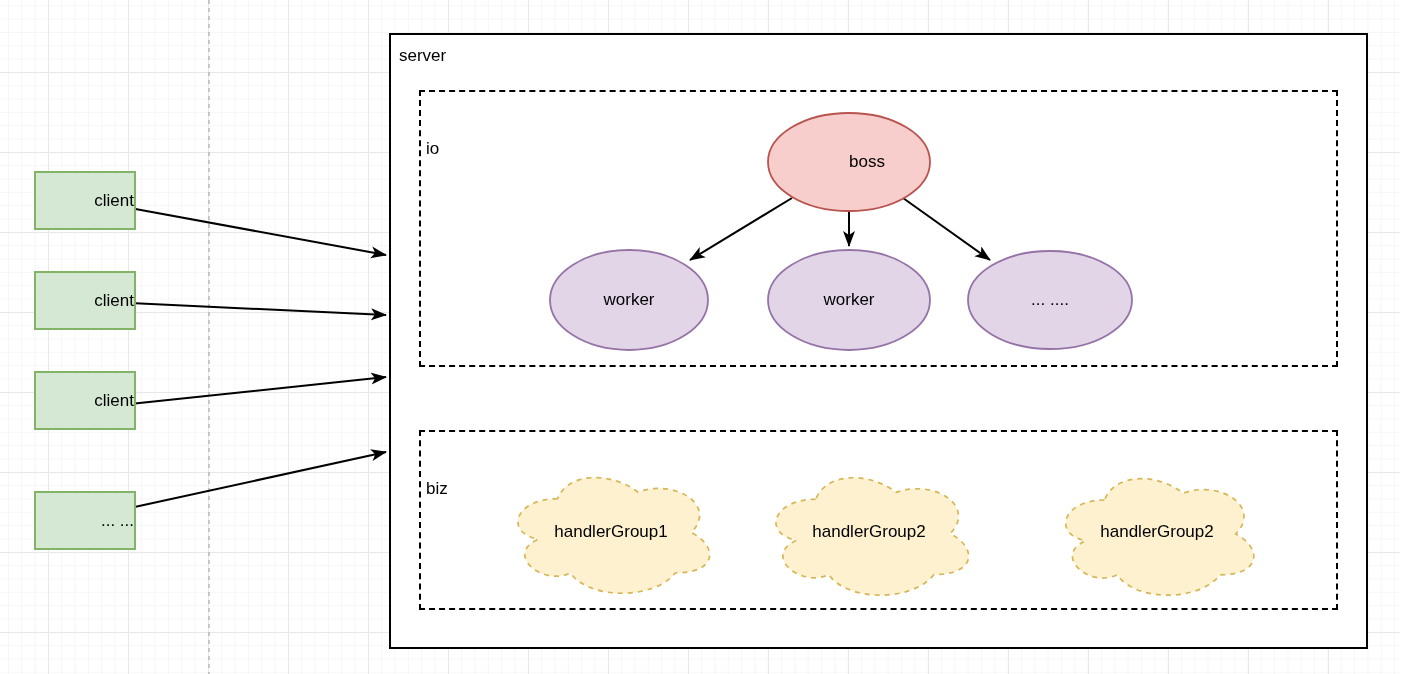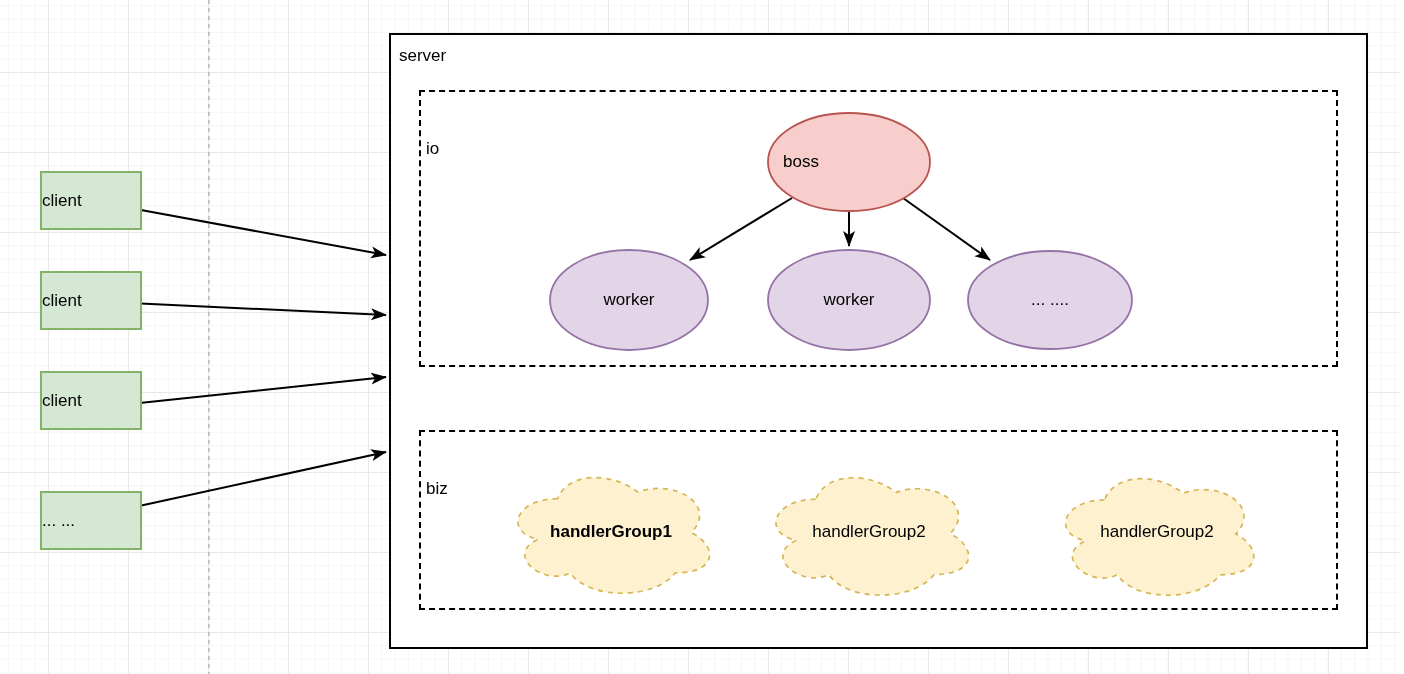--- a/index.html
+++ b/index.html
@@ -44,25 +44,25 @@
     position: absolute;
     border: 2px dashed #000000;
     background: #ffffff;
   }
   .io-box  { left: 419px; top: 90px;  width: 915px; height: 273px; }
   .biz-box { left: 419px; top: 430px; width: 915px; height: 176px; }
   .inner-label { position: absolute; left: 5px; top: 10px; margin-top: 37px; }
 
   .client-box {
     position: absolute;
-    left: 40px;
+    left: 34px;
     width: 98px; height: 55px;
     background: #d5e8d4;
     border: 2px solid #82b366;
-    display: flex; align-items: center; justify-content: flex-start;
+    display: flex; align-items: center; justify-content: flex-end;
     font-size: 17px;
   }
   .client-1 { top: 171px; }
   .client-2 { top: 271px; }
   .client-3 { top: 371px; }
   .client-4 { top: 491px; }
 
   svg.shapes {
     position: absolute;
     left: 0; top: 0;
@@ -131,22 +131,22 @@
   <div class="client-box client-2">
     <span class="client-label">client</span>
   </div>
   <div class="client-box client-3">
     <span class="client-label">client</span>
   </div>
   <div class="client-box client-4">
     <span class="client-label">... ...</span>
   </div>
 
-  <div class="label centered" style="left:801px; top:162px;">boss</div>
+  <div class="label centered" style="left:867px; top:162px;">boss</div>
   <div class="label centered" style="left:629px; top:300px;">worker</div>
   <div class="label centered" style="left:849px; top:300px;">worker</div>
   <div class="label centered" style="left:1050px; top:300px;">... ....</div>
 
-  <div class="label centered" style="left:611px; top:532px;font-weight:bold;">handlerGroup1</div>
+  <div class="label centered" style="left:611px; top:532px;">handlerGroup1</div>
   <div class="label centered" style="left:869px; top:532px;">handlerGroup2</div>
   <div class="label centered" style="left:1157px; top:532px;">handlerGroup2</div>
 
 </div>
 
 </body></html>

